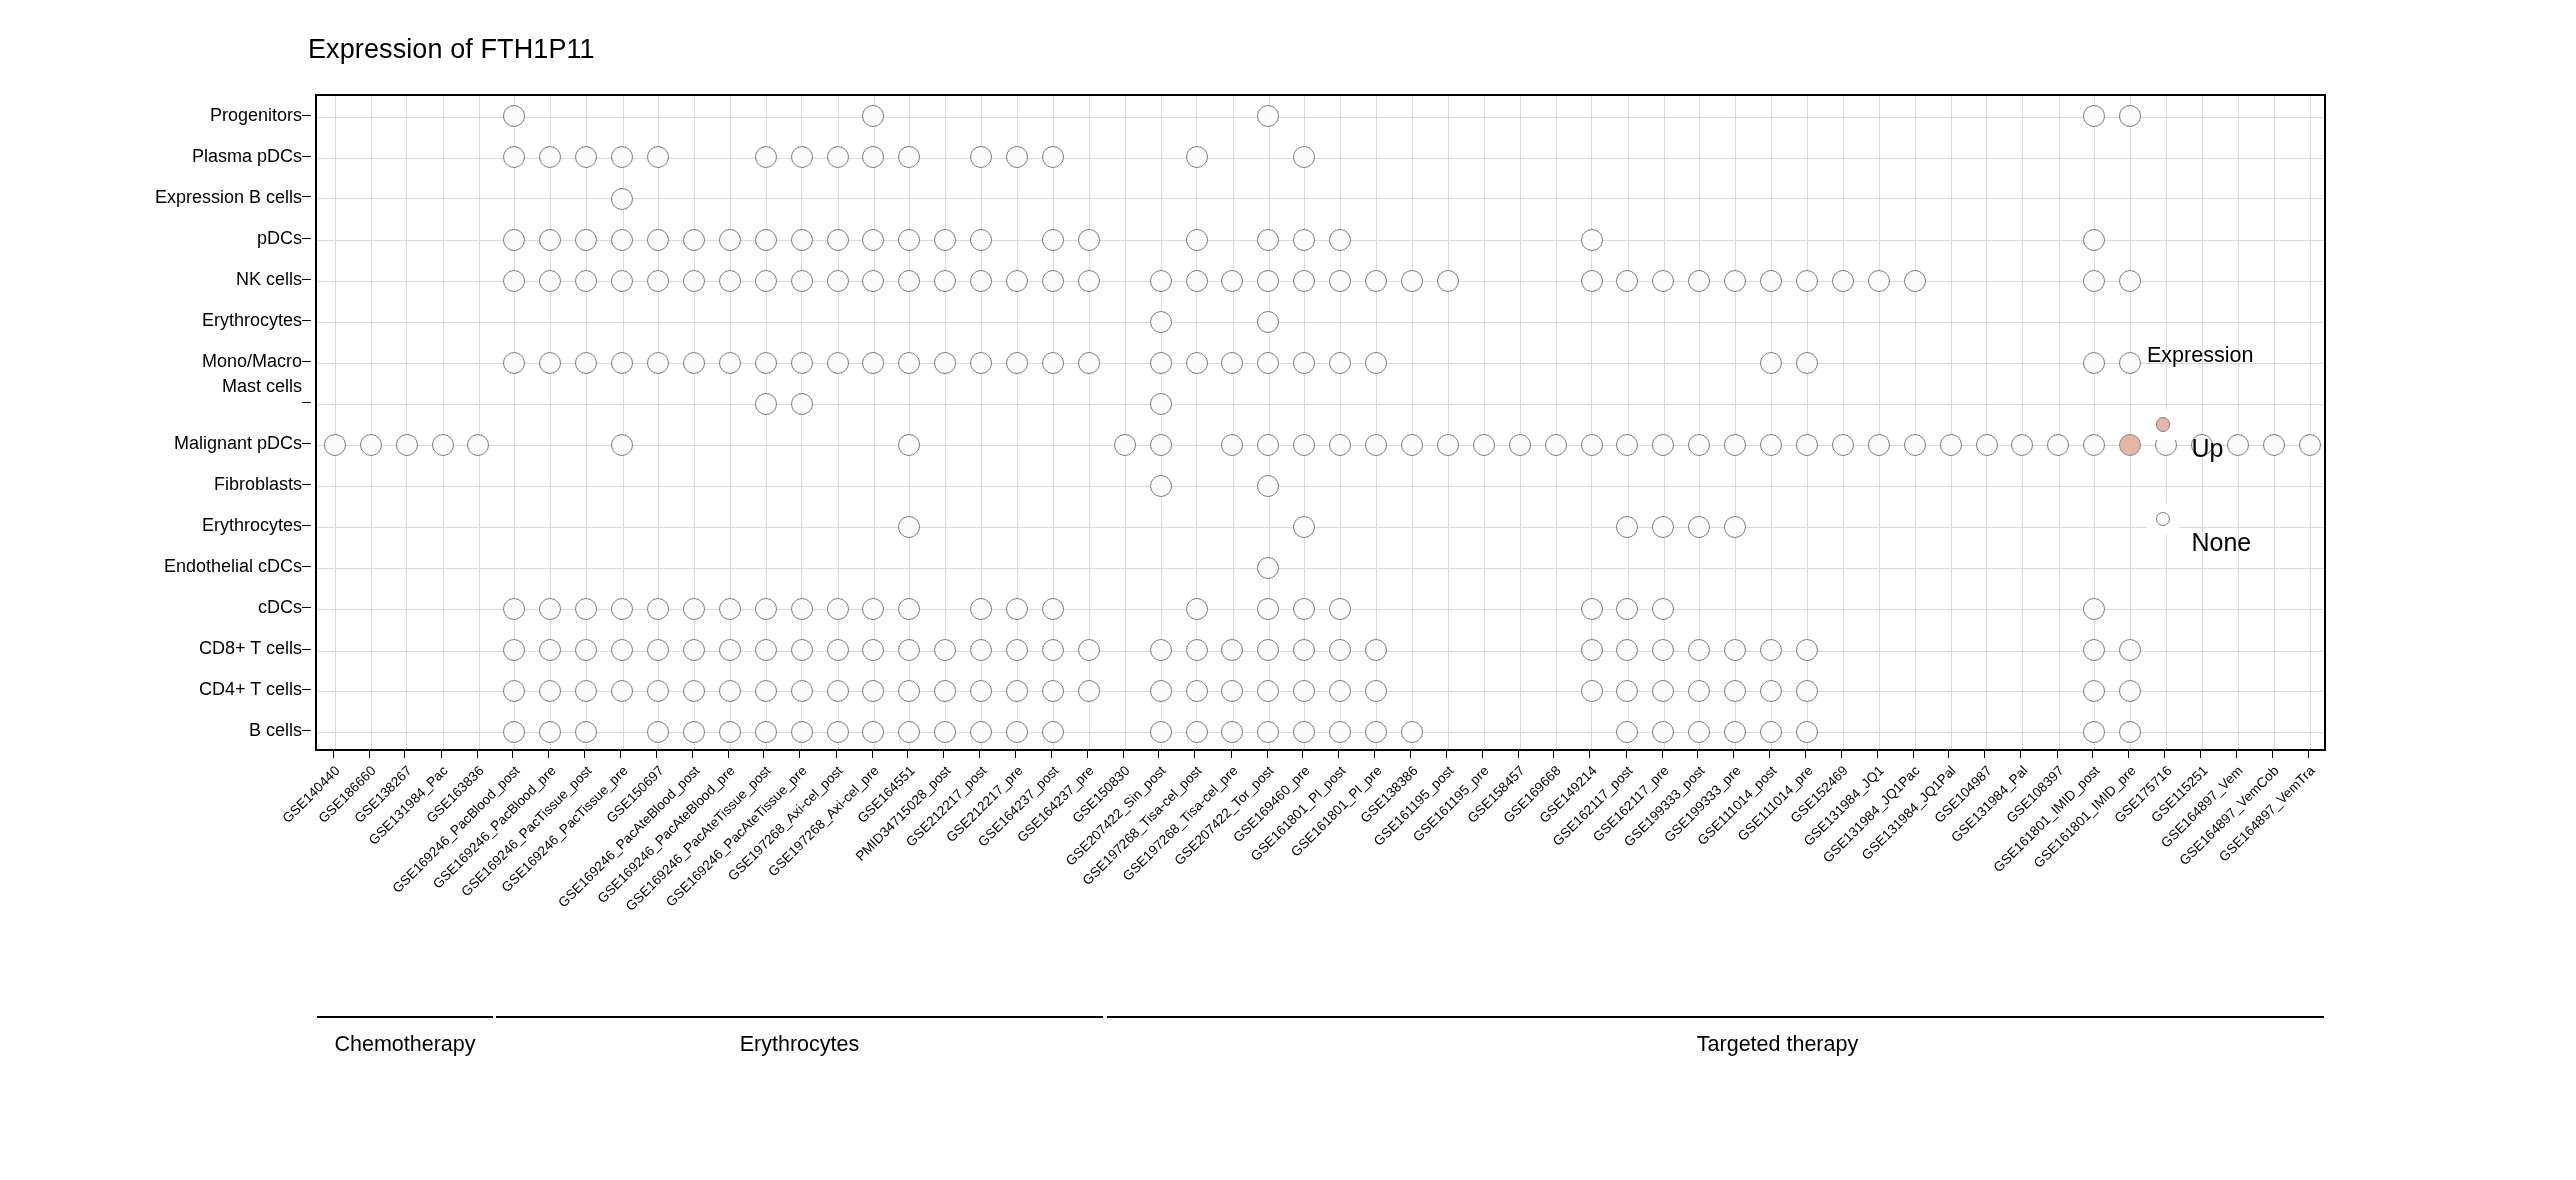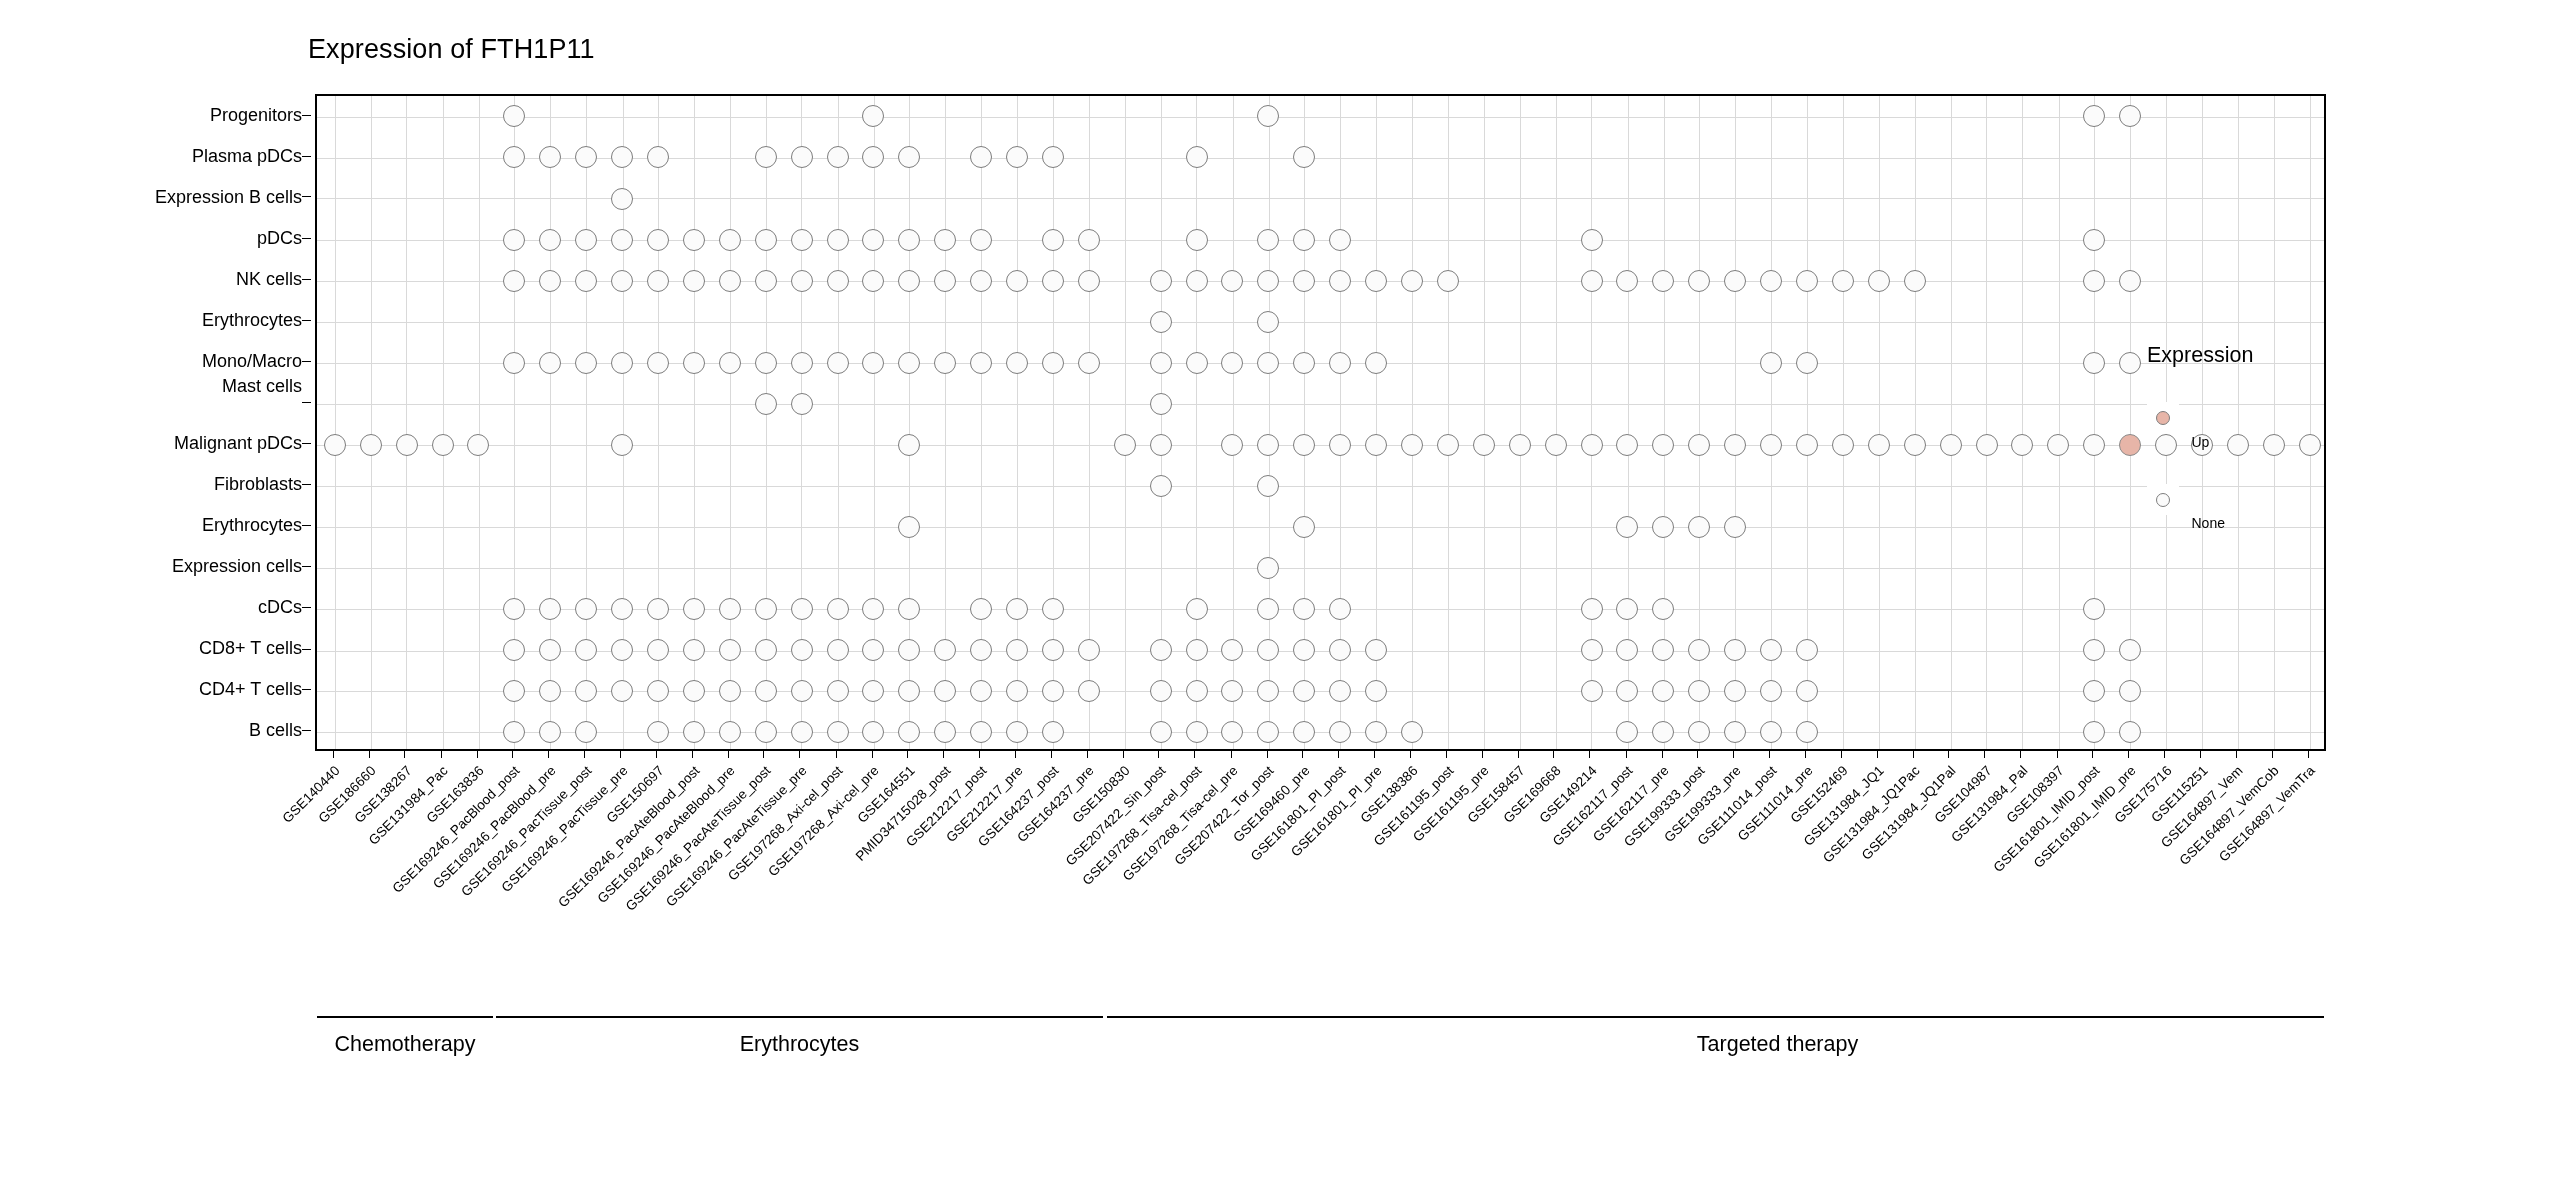--- a/index.html
+++ b/index.html
@@ -29,21 +29,21 @@
   .xtick{position:absolute;width:0.7px;height:7.2px;background:#000;}
 
   
   #legend{position:absolute;left:2147px;top:343px;}
   .leg-title{font-size:21.5px;color:#000;margin-bottom:18.6px;}
   .leg-row{display:flex;align-items:center;margin-bottom:18.6px;}
   .leg-key{width:31.5px;height:31.5px;display:flex;align-items:center;justify-content:center;background:#fff;}
   .leg-dot{width:14.3px;height:14.3px;border-radius:50%;box-sizing:border-box;border:1.1px solid #7d7d7d;}
   .leg-dot.up{background:#e7b5a8;}
   .leg-dot.none{background:#fbfbfb;}
-  .leg-label{font-size:14px;margin-left:13px;color:#000;margin-top:47px;}
+  .leg-label{font-size:25px;margin-left:13px;color:#000;margin-top:47px;}
 
   
   .grp-line{position:absolute;height:2.1px;background:#000;}
   .grp-label{position:absolute;font-size:21.5px;color:#000;text-align:center;font-family:Liberation Sans, sans-serif;}
 </style>
 </head>
 <body>
 
 <div id="root">
 
@@ -427,21 +427,21 @@
       <div class="ylab" style="top: 267px;">Mono/Macro</div>
       <div class="ytick" style="left: 302px; top: 267px;"></div>
       <div class="ylab" style="top: 292px;">Mast cells</div>
       <div class="ytick" style="left: 302px; top: 308px;"></div>
       <div class="ylab" style="top: 349px;">Malignant pDCs</div>
       <div class="ytick" style="left: 302px; top: 349px;"></div>
       <div class="ylab" style="top: 390px;">Fibroblasts</div>
       <div class="ytick" style="left: 302px; top: 390px;"></div>
       <div class="ylab" style="top: 431px;">Erythrocytes</div>
       <div class="ytick" style="left: 302px; top: 431px;"></div>
-      <div class="ylab" style="top: 472px;">Expression cells</div>
+      <div class="ylab" style="top: 472px;">Endothelial cDCs</div>
       <div class="ytick" style="left: 302px; top: 472px;"></div>
       <div class="ylab" style="top: 513px;">cDCs</div>
       <div class="ytick" style="left: 302px; top: 513px;"></div>
       <div class="ylab" style="top: 554px;">CD8+ T cells</div>
       <div class="ytick" style="left: 302px; top: 555px;"></div>
       <div class="ylab" style="top: 595px;">CD4+ T cells</div>
       <div class="ytick" style="left: 302px; top: 595px;"></div>
       <div class="ylab" style="top: 636px;">B cells</div>
       <div class="ytick" style="left: 302px; top: 636px;"></div>
     </div>

